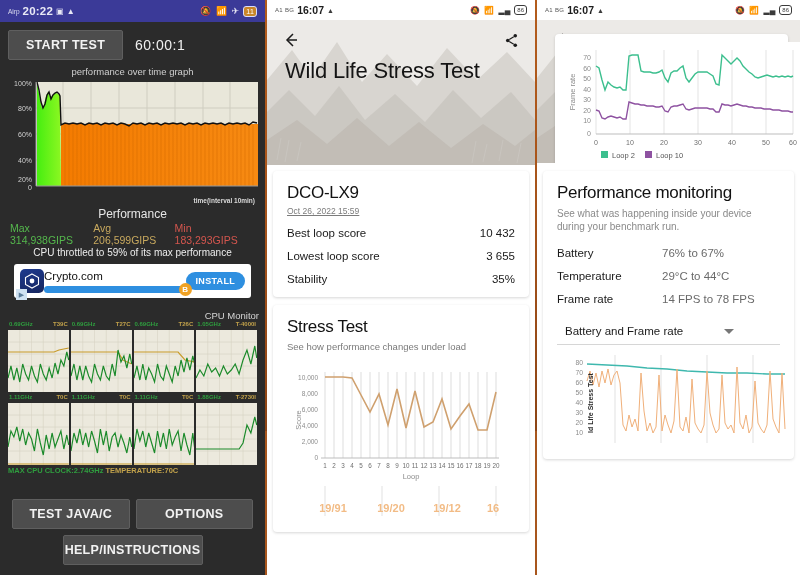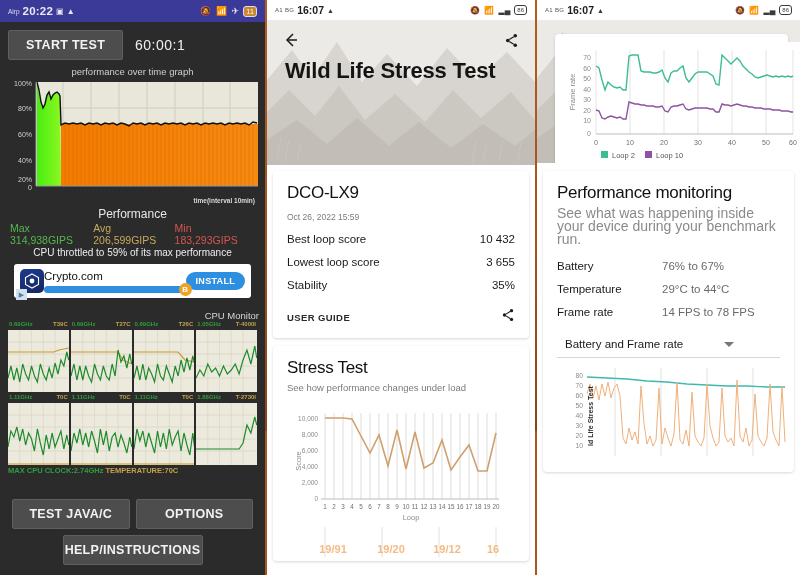--- a/index.html
+++ b/index.html
@@ -122,40 +122,40 @@
     background:#e8e6e3;
   }
   .hero-img { position:absolute; inset:0; }
   .hero-row {
     position:relative; display:flex; justify-content:space-between;
     align-items:flex-start; padding:10px 14px 0 14px;
   }
   .ic { width:20px; height:20px; display:flex; align-items:center; justify-content:center; }
   .hero-title {
     position:relative; padding: 8px 18px 0 18px;
-    font-size:22px; line-height:25px; color:#141414; font-weight:700;
+    font-size:22px; line-height:25px; color:#141414; font-weight:400;
     letter-spacing:-.2px;
   }
   .card {
     background:#fff; border-radius:4px; margin: 6px 6px 0 6px;
     box-shadow: 0 1px 3px rgba(0,0,0,.16); padding: 12px 14px;
   }
   .dev-name { font-size:17px; color:#121212; letter-spacing:-.3px;}
-  .dev-date { font-size:8.5px; color:#7c7c7c; margin-top:9px; }
+  .dev-date { font-size:8.5px; color:#7c7c7c; margin-top:3px;text-decoration:underline; }
   .krow { display:flex; justify-content:space-between; align-items:center; margin-top:11px; font-size:11.5px; }
   .krow .k { color:#1a1a1a; }
   .krow .v { color:#1a1a1a; }
   .guide-row {
     display:flex; justify-content:space-between; align-items:center;
     margin-top:15px; padding-top:2px;
   }
   .guide-row .g { font-size:9.5px; font-weight:700; letter-spacing:.4px; color:#2b2b2b;}
   .sect-title { font-size:17px; color:#111; letter-spacing:-.3px;}
   .sect-sub { font-size:9.5px; color:#7a7a7a; margin-top:4px; }
-  .sect-sub2 { font-size:14px; color:#8a8a8a; margin-top:4px; line-height:13px;}
+  .sect-sub2 { font-size:10px; color:#8a8a8a; margin-top:4px; line-height:13px;}
   .chartbox { margin-top:10px; }
   .dropdown {
     margin-top:16px; display:flex; align-items:center; justify-content:space-between;
     border-bottom:1px solid #d6d6d6; padding: 4px 8px 7px 8px;
   }
   .dropdown .dl { font-size:11.5px; color:#1a1a1a;}
   .caret { width:0;height:0;border-left:5px solid transparent;border-right:5px solid transparent;border-top:5px solid #777; margin-right:38px;}
   .fr-card { background:#fff; border-radius:4px; margin:6px 6px 0 6px; box-shadow:0 1px 3px rgba(0,0,0,.16); padding:8px 6px 6px 6px;}
   svg text { font-family:"Liberation Sans", sans-serif; }
 </style>
@@ -547,35 +547,23 @@
       </div>
       <div class="krow">
         <span class="k">Lowest loop score</span>
         <span class="v">3 655</span>
       </div>
       <div class="krow">
         <span class="k">Stability</span>
         <span class="v">35%</span>
       </div>
 
-      <div class="guide-row">
-        <span class="g">USER GUIDE</span>
-        <span>
-          <svg width="14" height="14" viewBox="0 0 16 16">
-              <circle cx="12" cy="3" r="1.9" fill="#1b1b1b"></circle>
-              <circle cx="4" cy="8" r="1.9" fill="#1b1b1b"></circle>
-              <circle cx="12" cy="13" r="1.9" fill="#1b1b1b"></circle>
-              <line x1="5.6" y1="7" x2="10.4" y2="4" stroke="#1b1b1b" stroke-width="1.2"></line>
-              <line x1="5.6" y1="9" x2="10.4" y2="12" stroke="#1b1b1b" stroke-width="1.2"></line>
-            </svg>
-        </span>
-      </div>
-    </div>
-
-    <div class="card" style="margin-top:8px;padding-bottom:0;">
+    </div>
+
+    <div class="card" style="margin-top:8px;padding-bottom:12px;">
       <div class="sect-title">Stress Test</div>
       <div class="sect-sub">See how performance changes under load</div>
 
       <div class="chartbox">
         <svg width="238" height="120" viewBox="0 0 238 120">
           <g stroke="#d9d9d9" stroke-width=".9">
             <line x1="38" y1="10" x2="38" y2="96"></line>
               <line x1="47" y1="10" x2="47" y2="96"></line>
             <line x1="56" y1="10" x2="56" y2="96"></line>
               <line x1="65" y1="10" x2="65" y2="96"></line>

